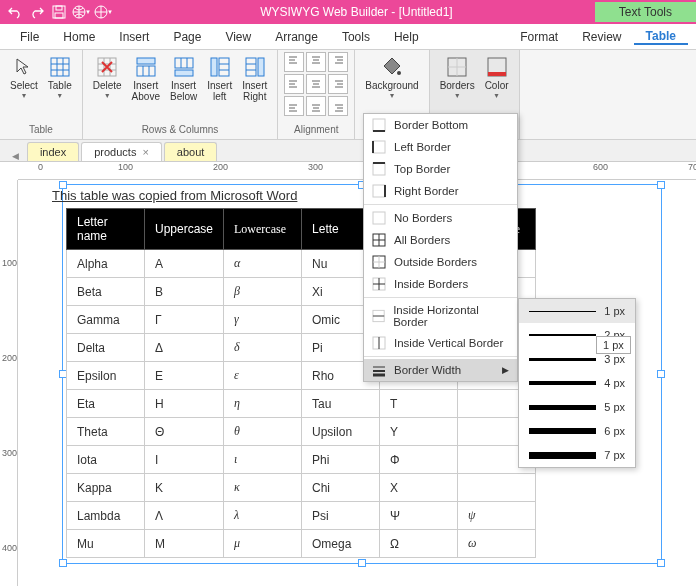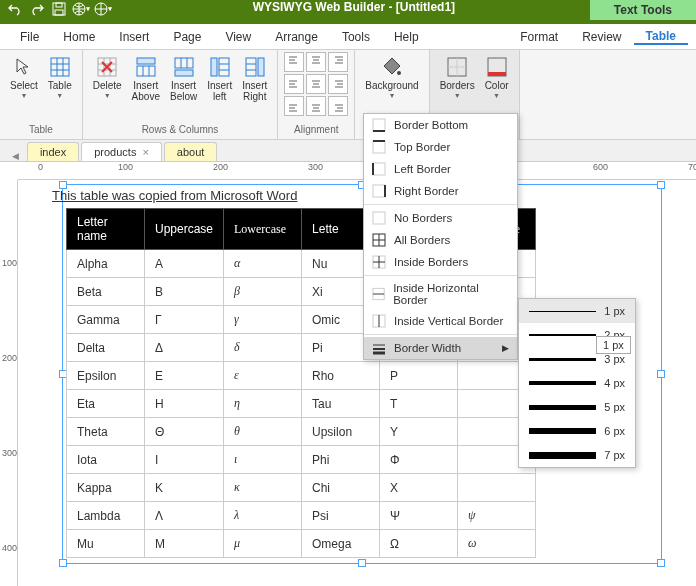--- a/index.html
+++ b/index.html
@@ -1,19 +1,19 @@
 <!DOCTYPE html>
 <html><head>
 <meta charset="utf-8">
 <style>
 * { margin: 0; padding: 0; box-sizing: border-box; font-family: "Segoe UI", Arial, sans-serif; }
 body { background: #fff; width: 696px; height: 586px; overflow: hidden; font-size: 12px; color: #333; }
 
 
-.titlebar { height: 24px; background: #4d7c0f; display: flex; color: #fff; font-weight: bold; }
+.titlebar { height: 24px; background: #ec4899; display: flex; align-items: center; color: #fff; }
 .qat { display: flex; gap: 4px; padding: 0 6px; }
 .qat .qicon { width: 18px; height: 18px; display: flex; align-items: center; justify-content: center; }
 .title-text { flex: 1; text-align: center; font-size: 12px; }
 .contextual { background: #8fe08f; color: #333; padding: 0 24px; height: 20px; display: flex; align-items: center; }
 
 
 .menubar { height: 26px; background: #fff; border-bottom: 1px solid #d0d0d0; display: flex; align-items: center; padding: 12px 8px; }
 .menubar .mitem { padding: 0 12px; font-size: 12px; cursor: pointer; }
 .menubar .mitem.active { color: #2b7cd3; border-bottom: 2px solid #2b7cd3; font-weight: 600; }
 
@@ -445,30 +445,30 @@
   <div class="bm-item">
       <svg class="bm-icon" viewBox="0 0 14 14">
         <rect x="1" y="1" width="12" height="12" fill="none" stroke="#ccc"></rect>
         <path d="M1 13 H13" stroke="#333" stroke-width="2"></path>
       </svg>
       <span>Border Bottom</span>
     </div>
   <div class="bm-item">
       <svg class="bm-icon" viewBox="0 0 14 14">
         <rect x="1" y="1" width="12" height="12" fill="none" stroke="#ccc"></rect>
+        <path d="M1 1 V13" stroke="#333" stroke-width="2"></path>
+      </svg>
+      <span>Left Border</span>
+    </div>
+  <div class="bm-item">
+      <svg class="bm-icon" viewBox="0 0 14 14">
+        <rect x="1" y="1" width="12" height="12" fill="none" stroke="#ccc"></rect>
         <path d="M1 1 H13" stroke="#333" stroke-width="2"></path>
       </svg>
       <span>Top Border</span>
-    </div>
-  <div class="bm-item">
-      <svg class="bm-icon" viewBox="0 0 14 14">
-        <rect x="1" y="1" width="12" height="12" fill="none" stroke="#ccc"></rect>
-        <path d="M1 1 V13" stroke="#333" stroke-width="2"></path>
-      </svg>
-      <span>Left Border</span>
     </div>
   <div class="bm-item">
       <svg class="bm-icon" viewBox="0 0 14 14">
         <rect x="1" y="1" width="12" height="12" fill="none" stroke="#ccc"></rect>
         <path d="M13 1 V13" stroke="#333" stroke-width="2"></path>
       </svg>
       <span>Right Border</span>
     </div>
   <div class="bm-sep"></div>
   <div class="bm-item">
@@ -476,20 +476,27 @@
         <rect x="1" y="1" width="12" height="12" fill="none" stroke="#ccc"></rect>
       </svg>
       <span>No Borders</span>
     </div>
   <div class="bm-item">
       <svg class="bm-icon" viewBox="0 0 14 14">
         <rect x="1" y="1" width="12" height="12" fill="none" stroke="#333"></rect>
         <path d="M7 1 V13 M1 7 H13" stroke="#333"></path>
       </svg>
       <span>All Borders</span>
+    </div>
+  <div class="bm-item">
+      <svg class="bm-icon" viewBox="0 0 14 14">
+        <rect x="1" y="1" width="12" height="12" fill="none" stroke="#333"></rect>
+        <path d="M7 1 V13 M1 7 H13" stroke="#ccc"></path>
+      </svg>
+      <span>Outside Borders</span>
     </div>
   <div class="bm-item">
       <svg class="bm-icon" viewBox="0 0 14 14">
         <rect x="1" y="1" width="12" height="12" fill="none" stroke="#ccc"></rect>
         <path d="M7 1 V13 M1 7 H13" stroke="#333"></path>
       </svg>
       <span>Inside Borders</span>
     </div>
   <div class="bm-sep"></div>
   <div class="bm-item">

